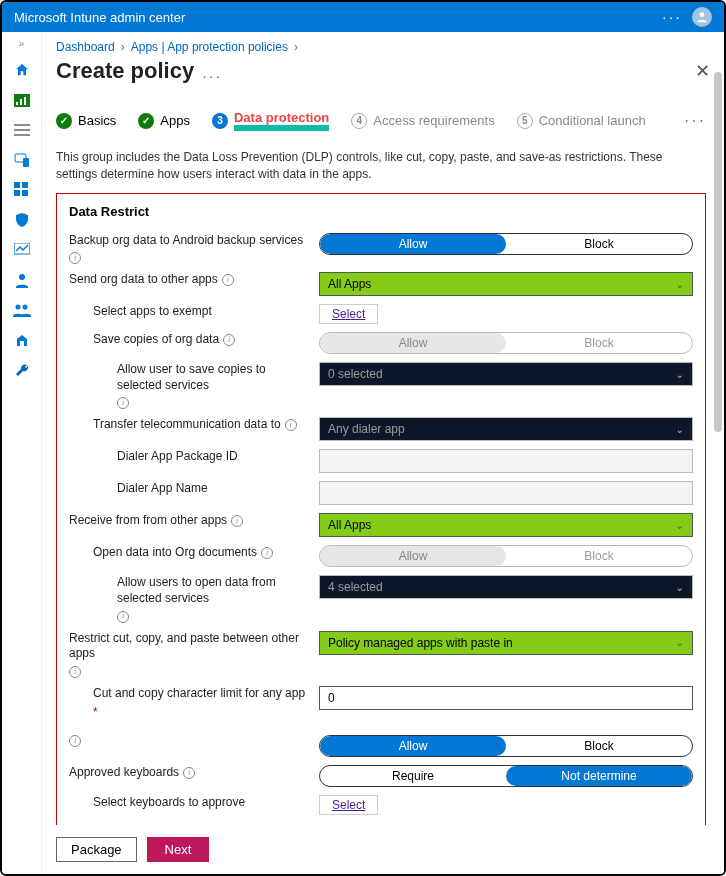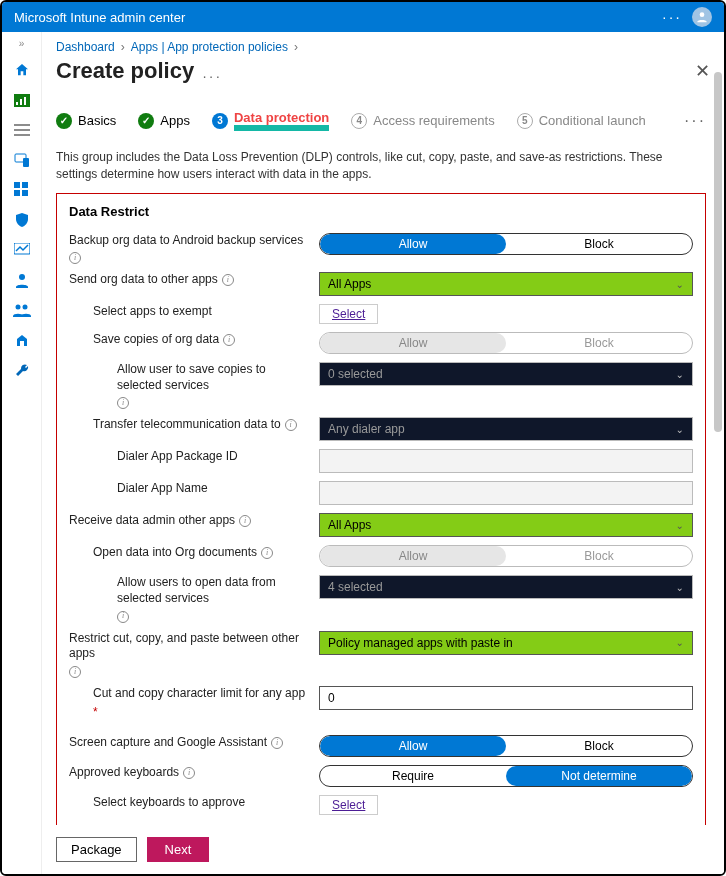--- a/index.html
+++ b/index.html
@@ -293,21 +293,21 @@
             <div class="form-label-col indent2">
               <span>Dialer App Name</span>
             </div>
             <div class="form-ctrl-col">
               <input class="txt-input disabled" disabled="" style="">
             </div>
           </div>
 
           <div class="form-row">
             <div class="form-label-col">
-              <span>Receive data admin other apps</span>
+              <span>Receive from from other apps</span>
               <span class="info-icon">i</span>
             </div>
             <div class="form-ctrl-col">
               <div class="sel-box">
                 <span>All Apps</span>
                 <span class="chev">⌄</span>
               </div>
             </div>
           </div>
 
@@ -355,21 +355,20 @@
               <span>Cut and copy character limit for any app</span>
               <span class="req-star">*</span>
             </div>
             <div class="form-ctrl-col">
               <input class="txt-input" value="0" style="">
             </div>
           </div>
 
           <div class="form-row" style="margin-top:6px">
             <div class="form-label-col">
-              <span>Screen capture and Google Assistant</span>
               <span class="info-icon">i</span>
             </div>
             <div class="form-ctrl-col">
               <div class="pill">
                 <div class="opt sel">Allow</div>
                 <div class="opt">Block</div>
               </div>
             </div>
           </div>
 

